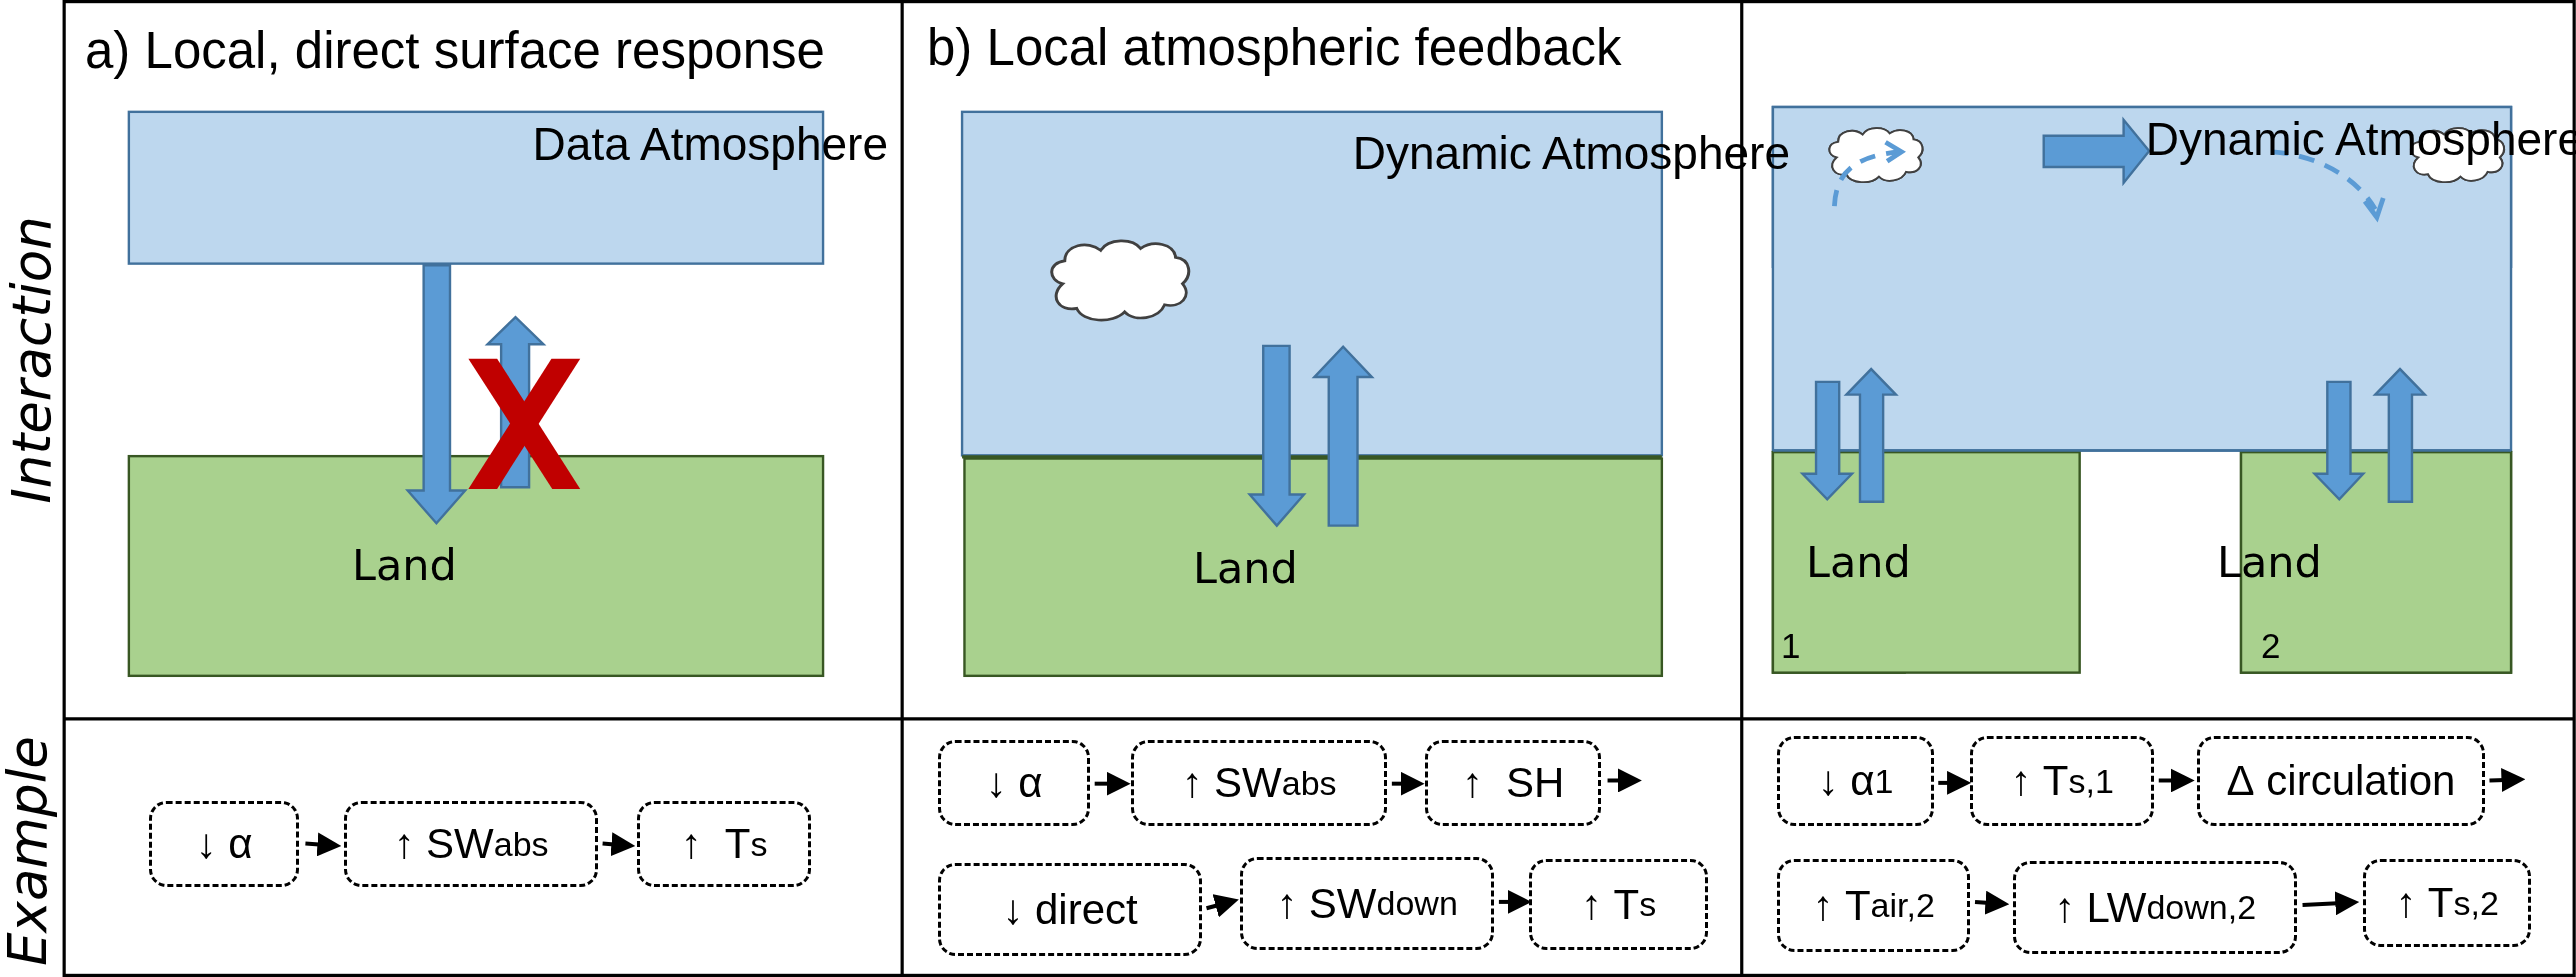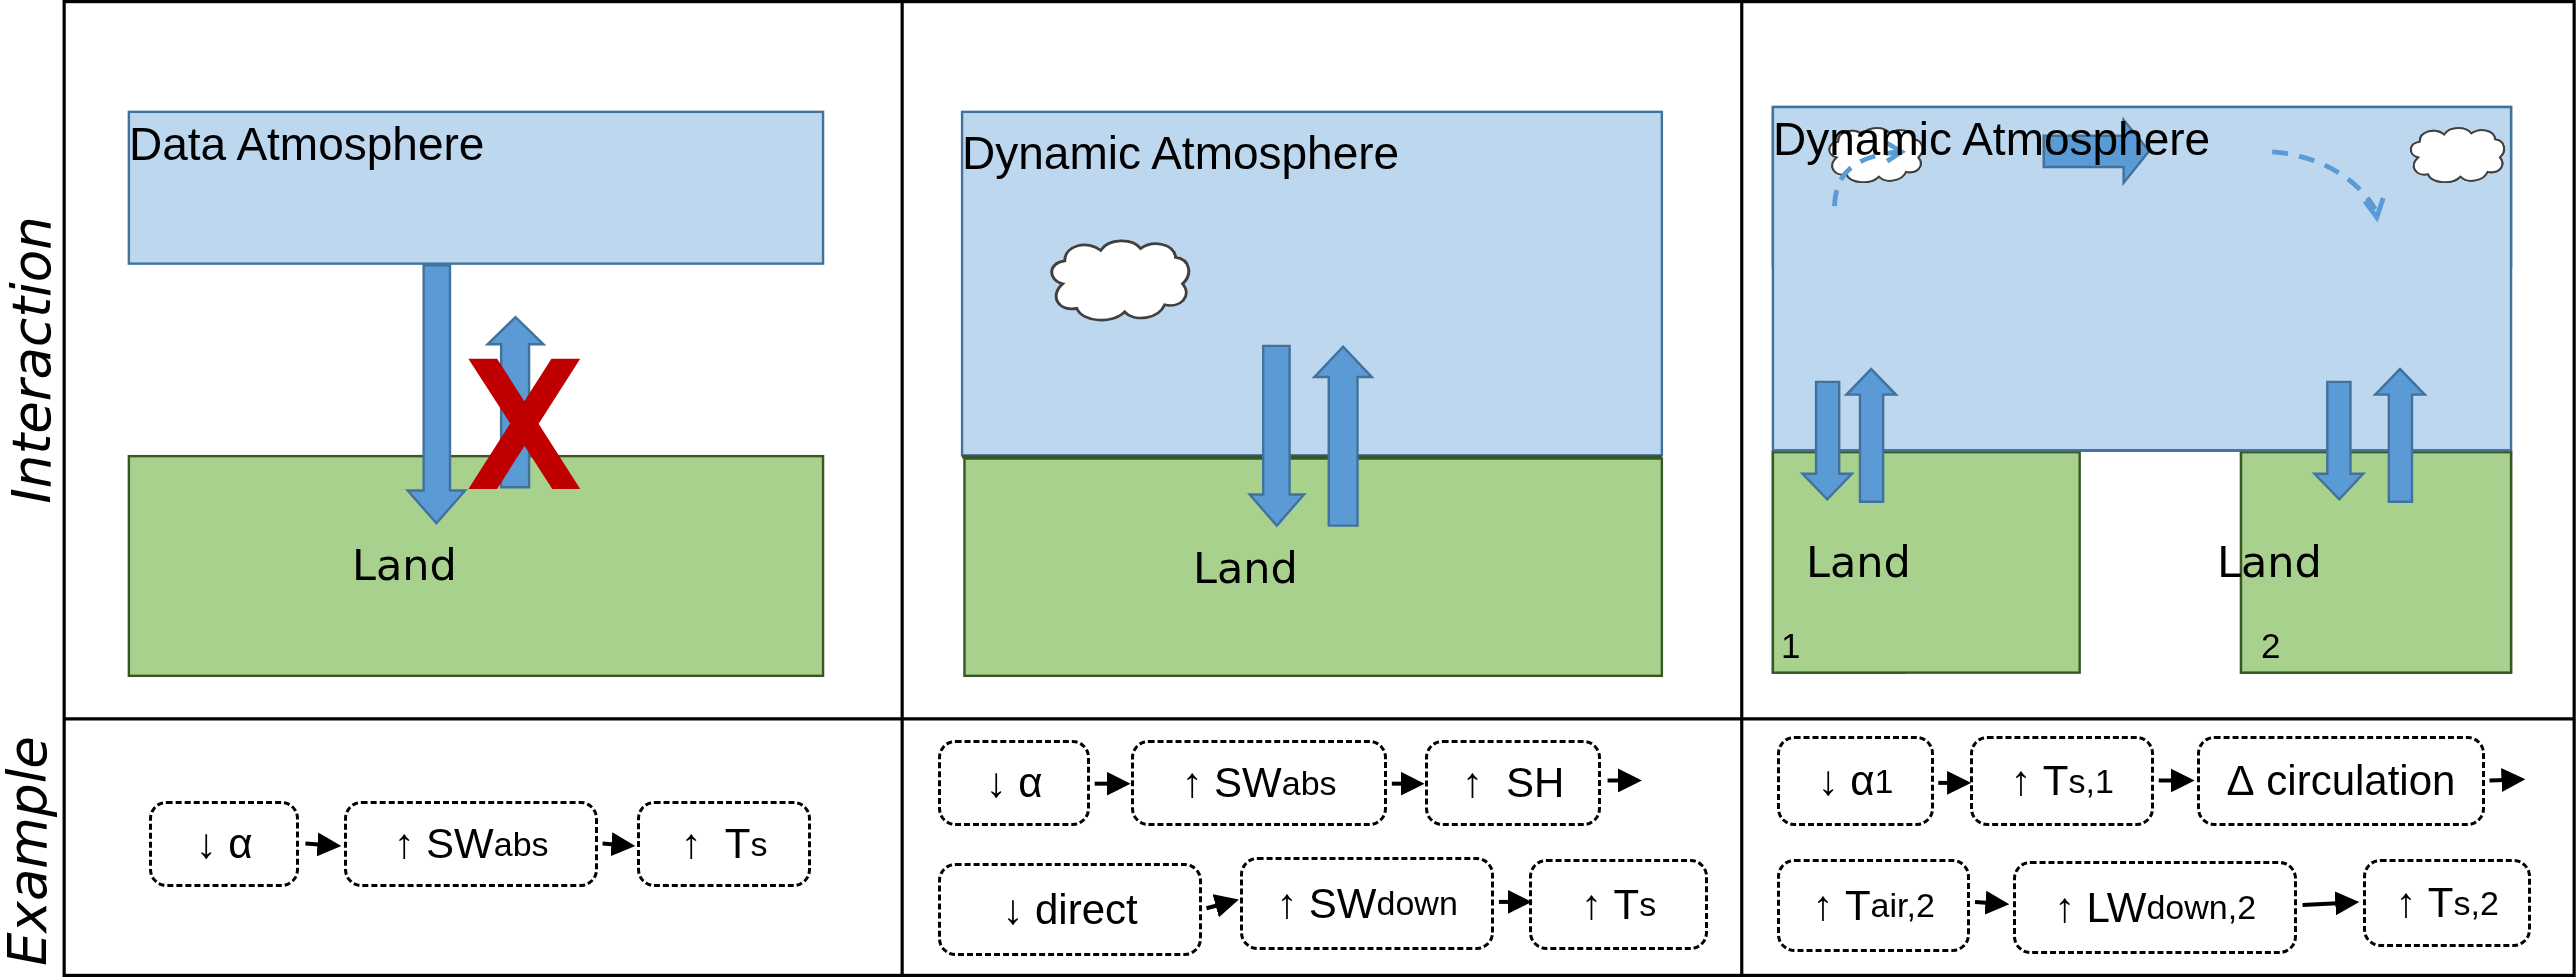--- a/index.html
+++ b/index.html
@@ -1,21 +1,21 @@
 <!DOCTYPE html>
 <html style="font-size:12.8px"><head>
 <meta charset="utf-8">
 <style>
   html, body { margin: 0; padding: 0; background: #ffffff; }
   body { width: 2576px; height: 977px; position: relative; overflow: hidden; font-family: "Liberation Sans", sans-serif; color: #000; }
   #stage { position: absolute; left: 0; top: 0; width: 2576px; height: 977px; }
   .rowlabel { position: absolute; font-family: "DejaVu Sans", sans-serif; font-style: italic; font-size: 53px; transform: rotate(-90deg); transform-origin: center center; white-space: nowrap; text-align: center; }
   .ptitle { position: absolute; font-size: 51px; white-space: nowrap; }
   .boxtxt { position: absolute; font-size: 48px; white-space: nowrap; text-align: left; }
-  .boxtxt2 { position: absolute; font-family: "Liberation Sans", sans-serif; font-size: 46px; white-space: nowrap; text-align: left; }
+  .boxtxt2 { position: absolute; font-family: "Liberation Sans", sans-serif; font-size: 46px; white-space: nowrap; text-align: right; }
   .lnum { position: absolute; font-size: 35px; }
   .ex { position: absolute; border: 3.2px dashed #000; border-radius: 17.6px; box-sizing: border-box; display: flex; align-items: center; justify-content: center; font-size: 42px; white-space: nowrap; background: #fff; }
   .ex sub { font-size: 34px; vertical-align: -9.6px; }
 </style>
 </head>
 <body>
 
 <div id="stage">
 
   <svg width="2576" height="977" style="position:absolute;left:0;top:0" viewBox="0 0 3224 1223">
@@ -256,20 +256,22 @@
     <polygon points="2323,628 2339,628" style="display:none"></polygon>
     <polygon points="2476,628" style="display:none"></polygon>
     <polygon points="2324,628 2354,628 2354,494 2370,494 2339,462 2308,494 2324,494" fill="#5b9bd5" stroke="#41719c" stroke-width="3" transform="translate(152,0)" style="display:none"></polygon>
     <polygon points="2476,628 2505,628 2505,494 2521,494 2490,462 2459,494 2476,494" fill="#5b9bd5" stroke="#41719c" stroke-width="3" transform="translate(-148,0)"></polygon>
     <polygon points="3018,628 3047,628 3047,494 3063,494 3032,462 3001,494 3018,494" fill="#5b9bd5" stroke="#41719c" stroke-width="3" transform="translate(-28,0)"></polygon>
   </svg>
 
   <div class="rowlabel" style="left:-112px;top:328px;width:288px;height:64px;line-height:64px;">Interaction</div>
   <div class="rowlabel" style="left:-92px;top:819px;width:240px;height:64px;line-height:64px;">Example</div>
 
+  <div class="ptitle" style="left:85px;top:21px;">a) Local, direct surface response</div>
+  <div class="ptitle" style="left:927px;top:17.6px;">b) Local atmospheric feedback</div>
 
   <div class="boxtxt2" style="left:129px;top:117px;width:759px;">Data Atmosphere</div>
   <div class="boxtxt" style="left:352px;top:540px;width:240px;font-family:'DejaVu Sans',sans-serif;font-size:43px;">Land</div>
 
   <div class="boxtxt2" style="left:962px;top:126px;width:828px;">Dynamic Atmosphere</div>
   <div class="boxtxt" style="left:1193px;top:543px;width:240px;font-family:'DejaVu Sans',sans-serif;font-size:43px;">Land</div>
 
   <div class="boxtxt2" style="left:1773px;top:112px;width:810px;">Dynamic Atmosphere</div>
   <div class="boxtxt" style="left:1806px;top:537px;width:224px;font-family:'DejaVu Sans',sans-serif;font-size:43px;">Land</div>
   <div class="boxtxt" style="left:2217px;top:537px;width:224px;font-family:'DejaVu Sans',sans-serif;font-size:43px;">Land</div>

